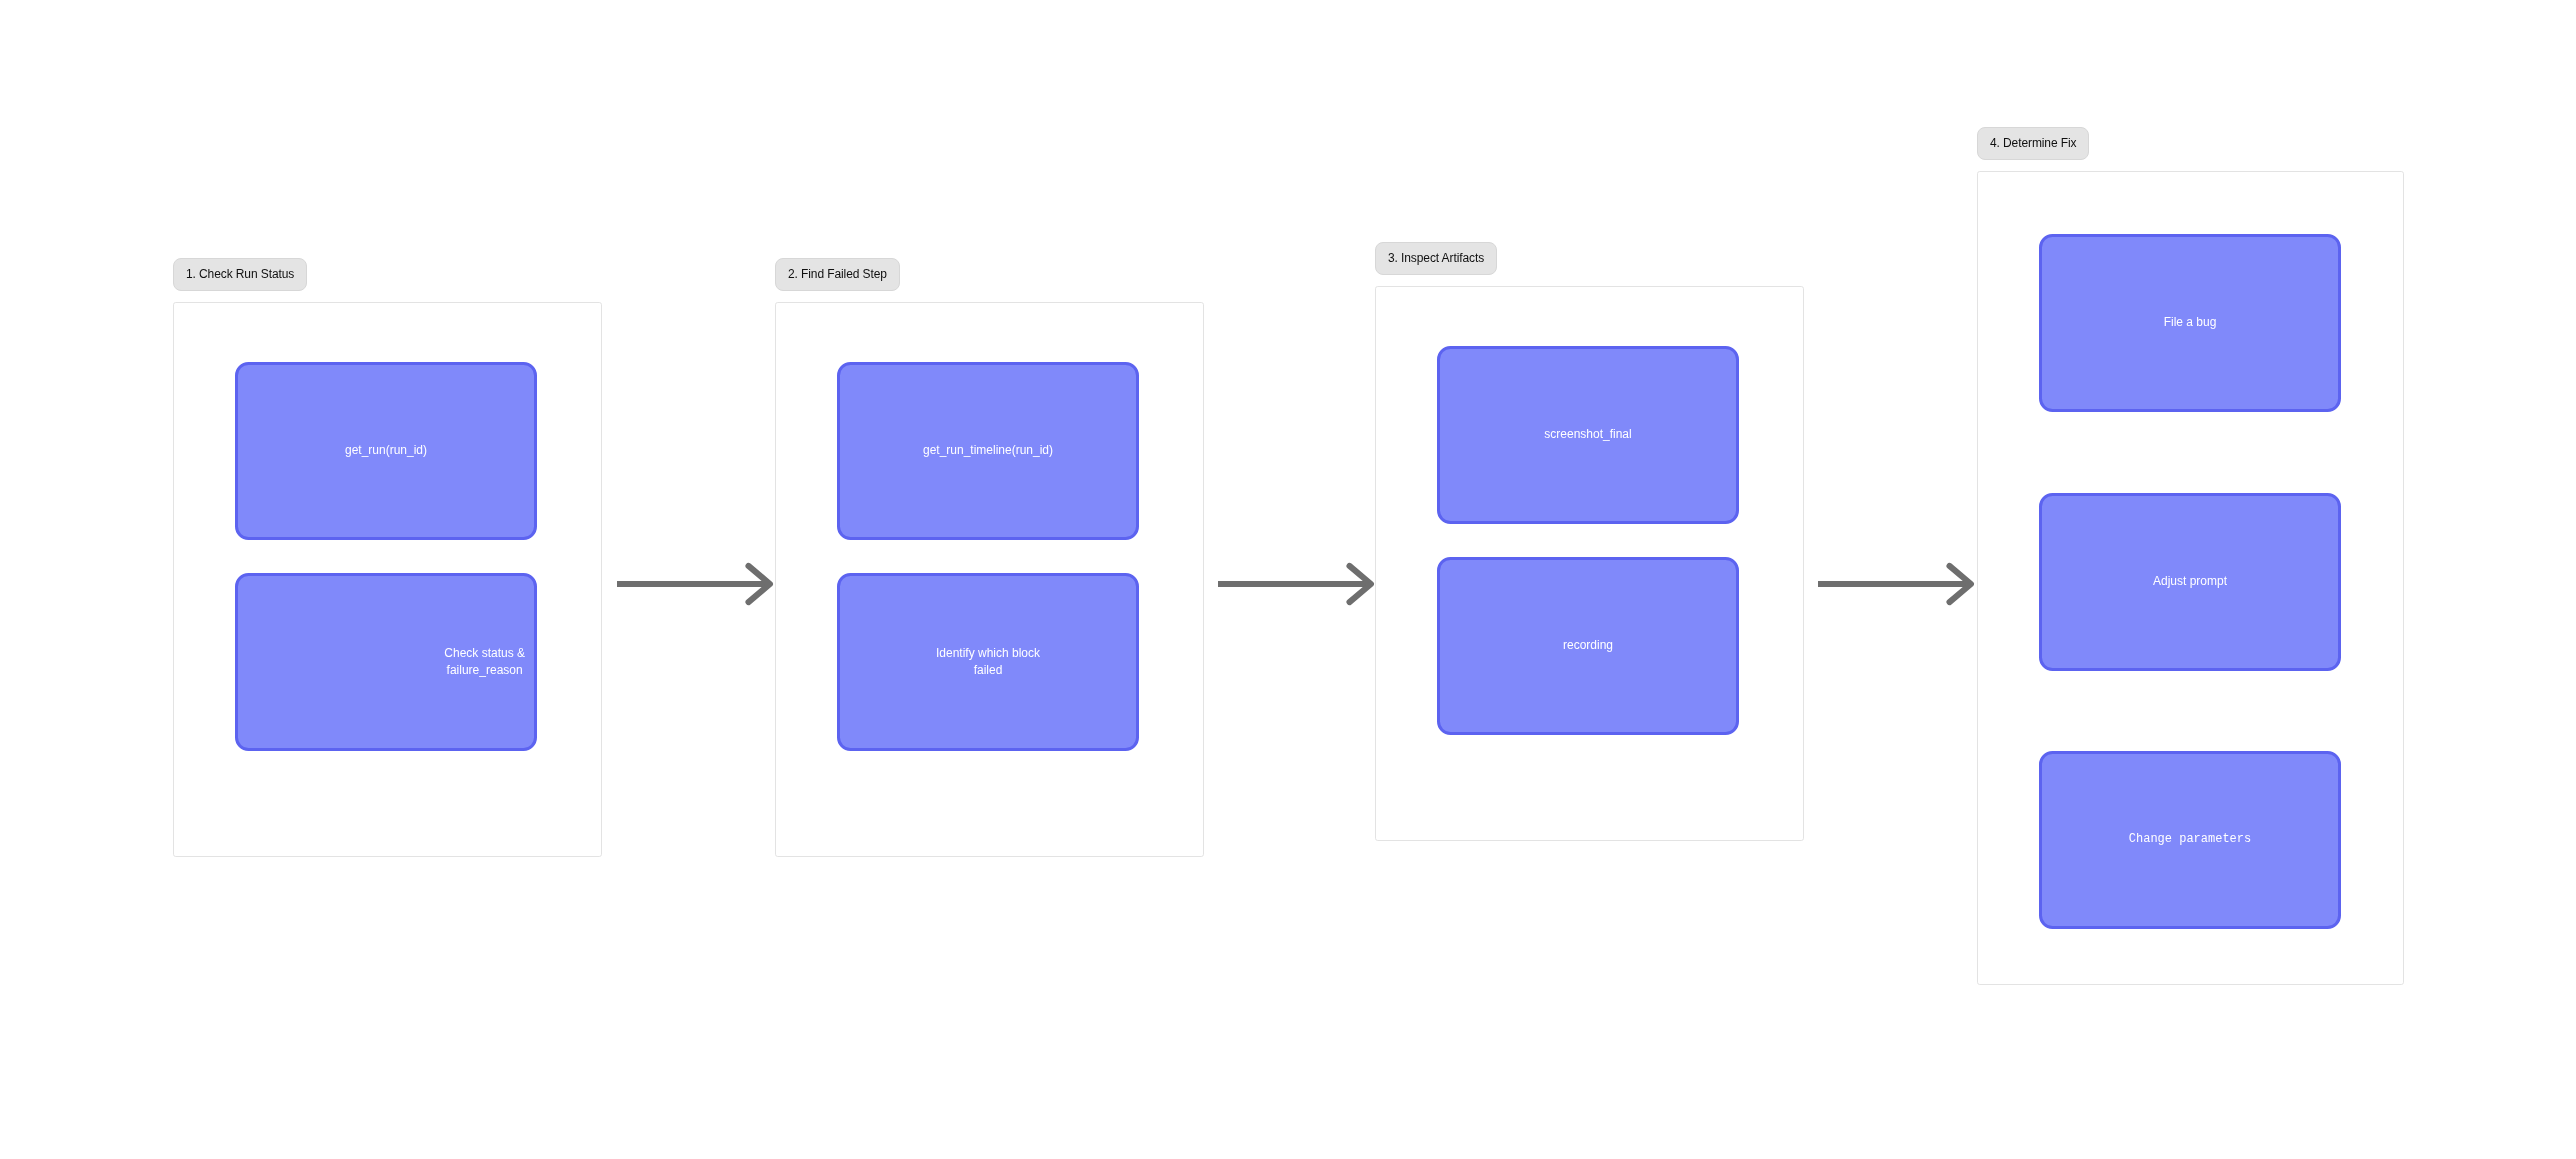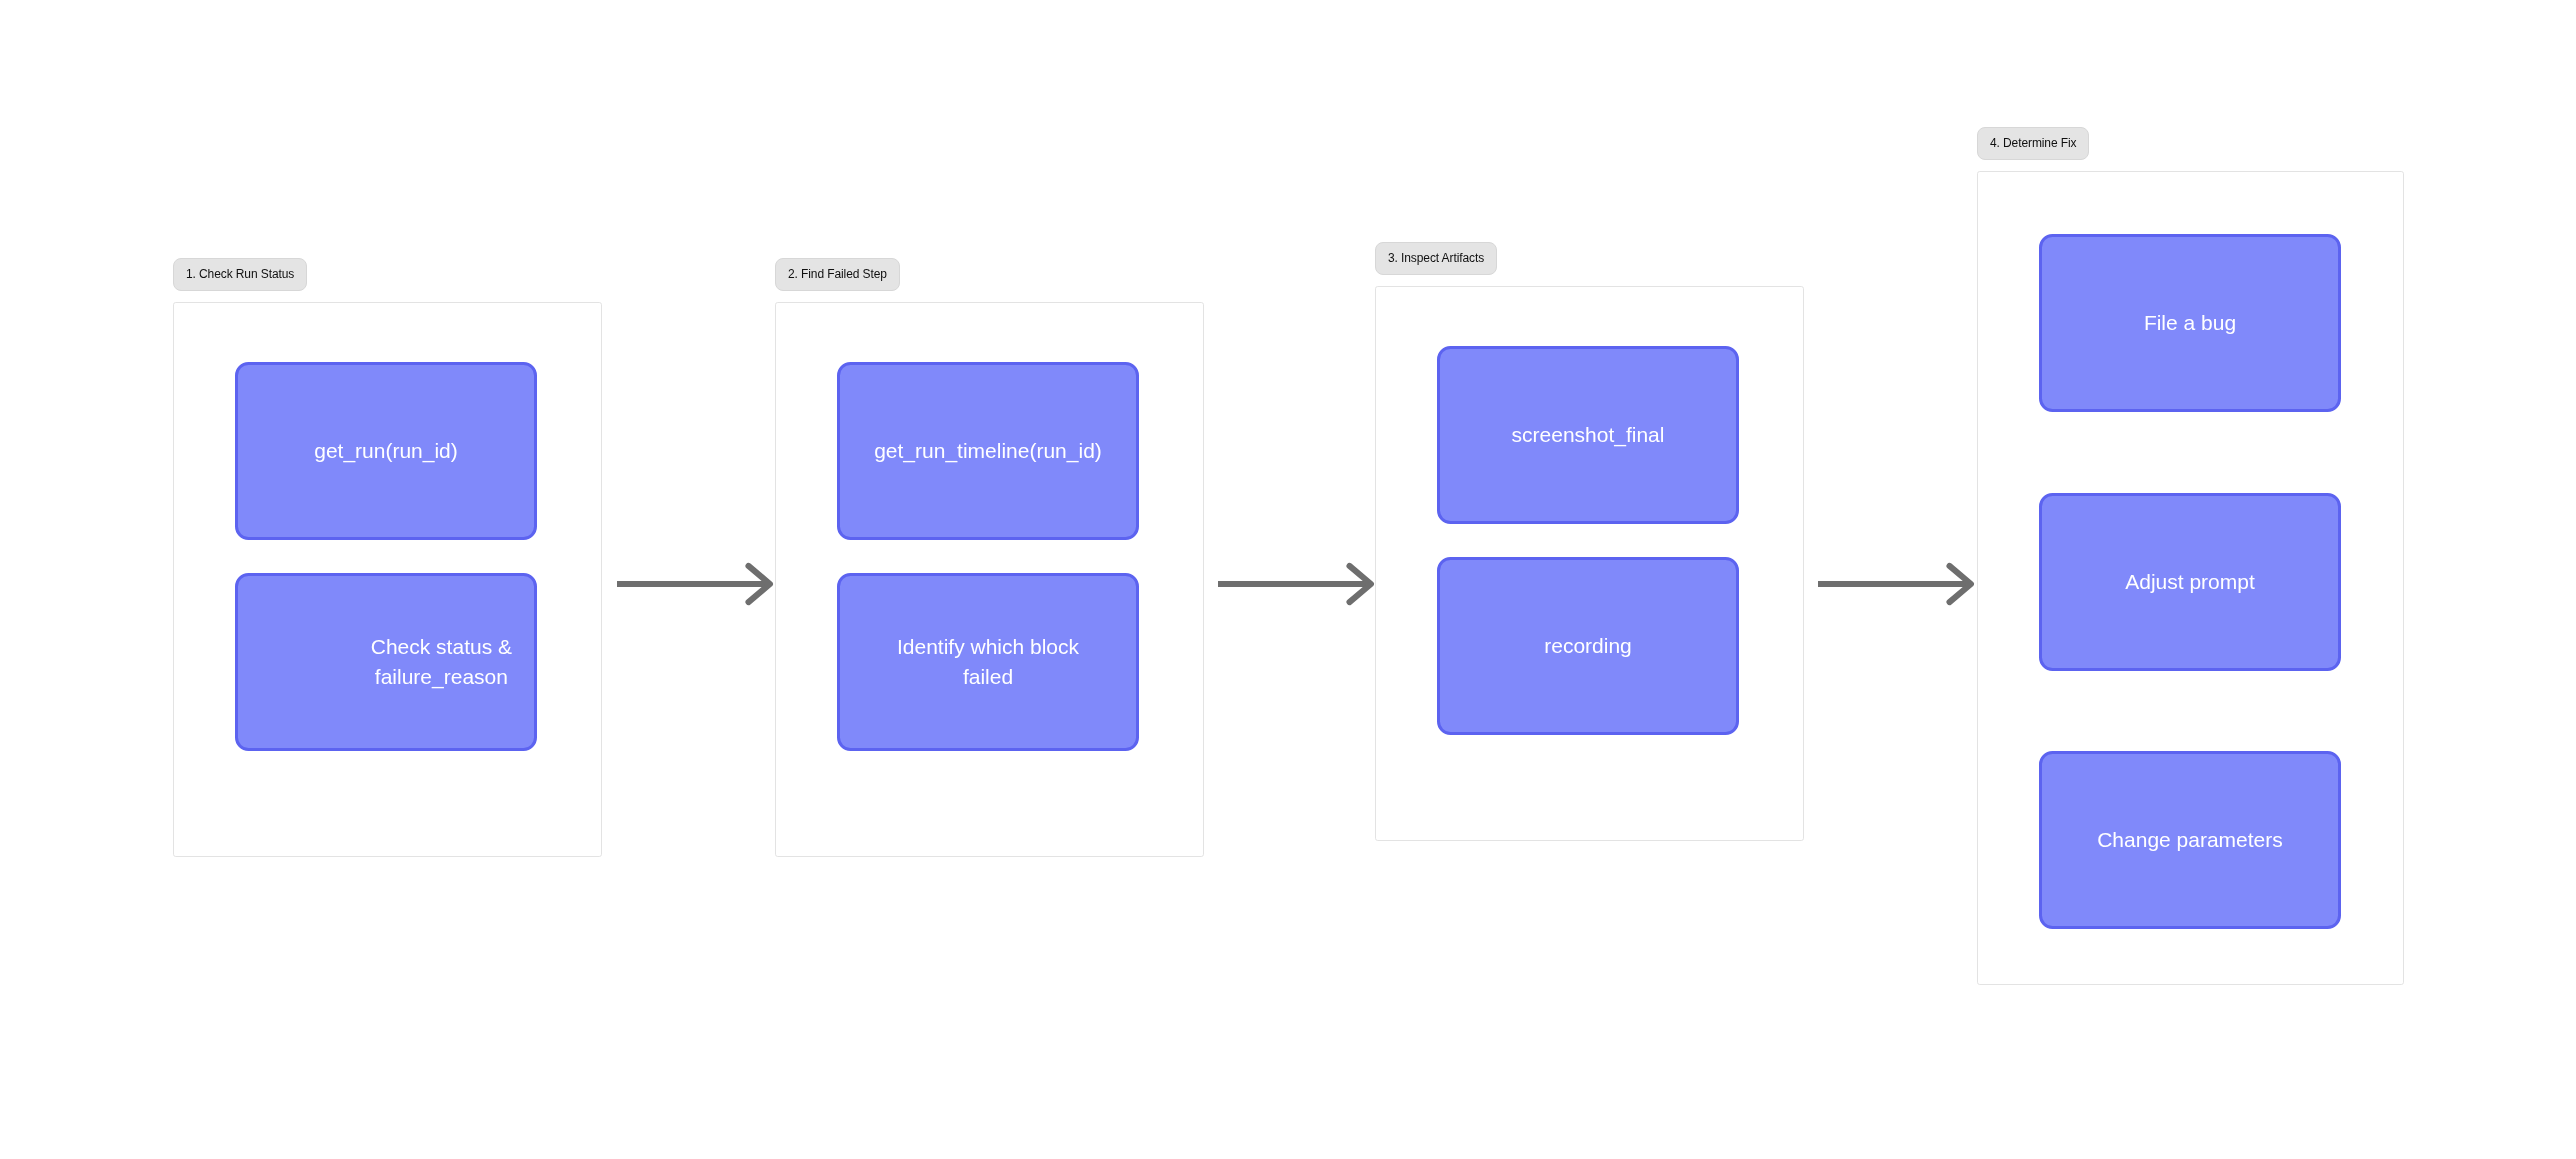--- a/index.html
+++ b/index.html
@@ -51,27 +51,27 @@
   }
 
   
   .node {
     position: absolute;
     box-sizing: border-box;
     background: #8089fa;
     border: 3.4px solid #5c63f0;
     border-radius: 13.4px;
     color: #ffffff;
-    font-size: 21px;
+    font-size: 12px;
     line-height: 1.42;
     display: flex;
     align-items: center;
     justify-content: center;
     text-align: center;
-    padding: 0 22px;
+    padding: 0 9px;
   }
   .node-label {
     display: block;
     white-space: pre-line;
   }
 
   
   .arrow {
     position: absolute;
     height: 54px;
@@ -144,19 +144,19 @@
 
   <div class="group" style="left:1977px; top:127px; width:427px; height:859px;">
     <div class="group-label">4. Determine Fix</div>
     <div class="group-box" style="left:0px; top:44px; width:427px; height:814px;"></div>
     <div class="node" style="left:62px; top:107px; width:302px; height:178px;">
       <span class="node-label">File a bug</span>
     </div>
     <div class="node" style="left:62px; top:366px; width:302px; height:178px;">
       <span class="node-label">Adjust prompt</span>
     </div>
-    <div class="node" style="left:62px; top:624px; width:302px; height:178px;">
+    <div class="node" style="left:62px; top:624px; width:302px; height:178px;font-family:Liberation Mono, monospace;">
       <span class="node-label">Change parameters</span>
     </div>
   </div>
 
 </div>
 
 
 </body></html>

